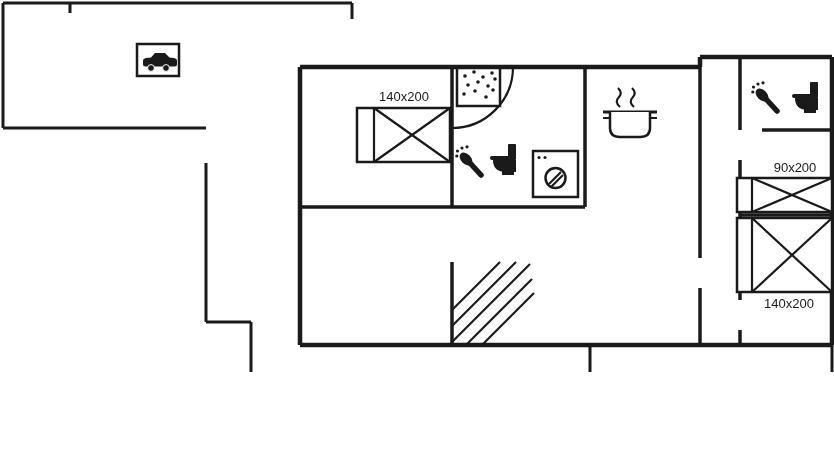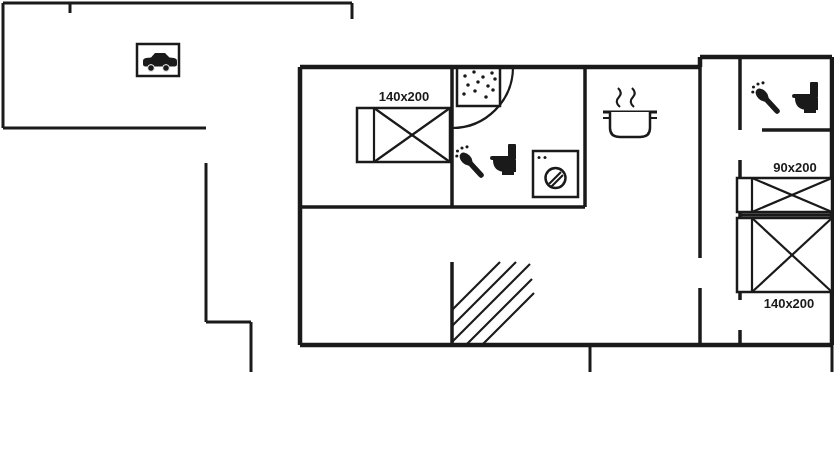--- a/index.html
+++ b/index.html
@@ -2,21 +2,20 @@
 <html style="--line: #1a1a1a; --bg: #ffffff;"><head>
 <meta charset="utf-8">
 <style>
   html,body{margin:0;padding:0;background:#ffffff;}
   .canvas{
     position:relative;
     width:834px;height:372px;
     background:var(--bg,#ffffff);
     font-family:"Liberation Sans", sans-serif;
     overflow:hidden;
-    font-weight:bold;
   }
   svg{display:block;}
   .wall{stroke:var(--line,#1a1a1a);fill:none;stroke-linecap:butt;}
   .plot{stroke-width:3;}
   .outer{stroke-width:4.5;}
   .inner{stroke-width:3.5;}
   .thin{stroke-width:2.2;}
   .fixture{stroke:var(--line,#1a1a1a);fill:#ffffff;stroke-width:2.5;}
   .blackfill{fill:var(--line,#1a1a1a);}
   text.dim{

